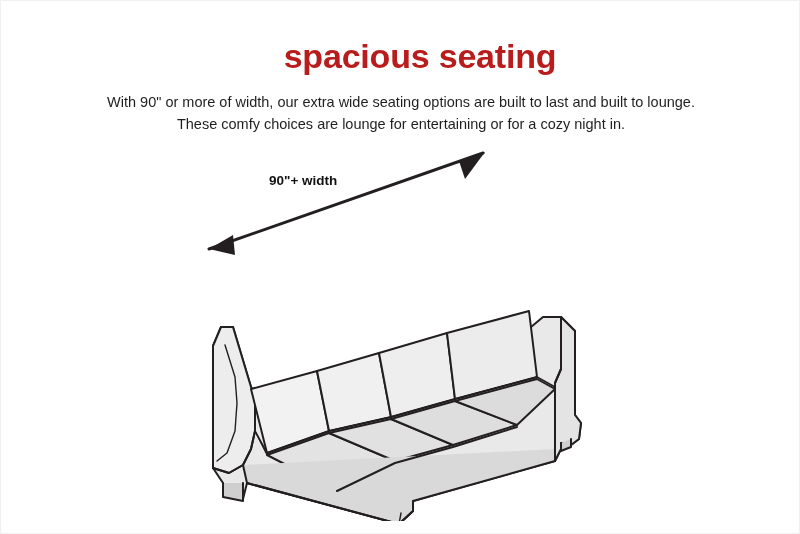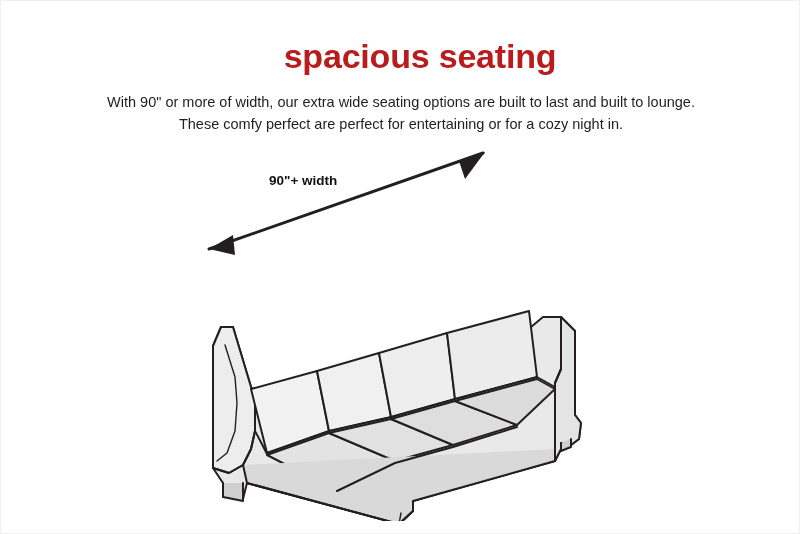--- a/index.html
+++ b/index.html
@@ -64,21 +64,21 @@
 </style>
 </head>
 <body>
 
 <div class="page">
 
   <div class="headline">spacious seating</div>
 
   <div class="subcopy">
     <span class="line">With 90" or more of width, our extra wide seating options are built to last and built to lounge.</span>
-    <span class="line">These comfy perfect are perfect for entertaining or for a cozy night in.</span>
+    <span class="line">These comfy choices are lounge for entertaining or for a cozy night in.</span>
   </div>
 
   <div class="dim-label">90"+ width</div>
 
   <div class="illustration">
     <svg width="520" height="390" viewBox="0 0 520 390">
       <g fill="none" stroke="#231f20" stroke-width="2" stroke-linejoin="round" stroke-linecap="round">
 
         <g stroke-width="3">
           <line x1="58" y1="118" x2="332" y2="22"></line>

